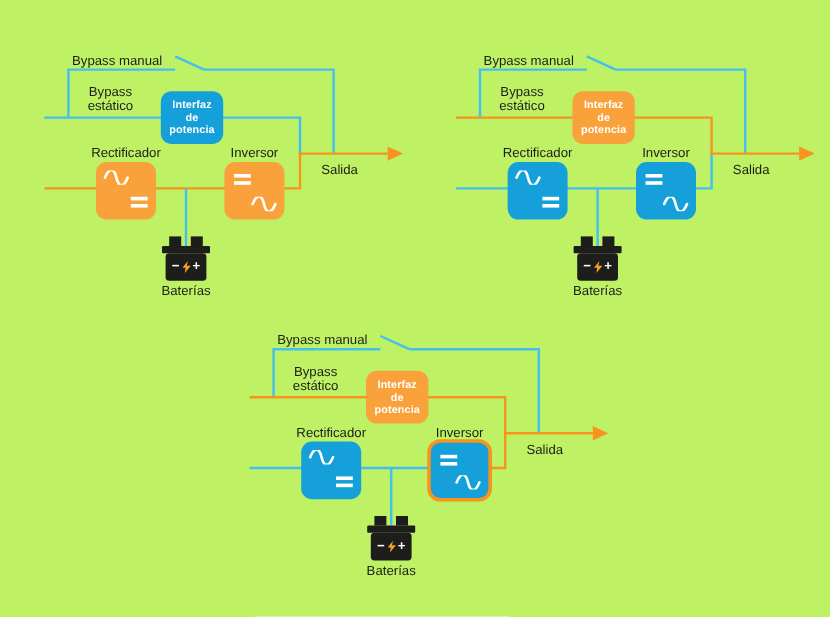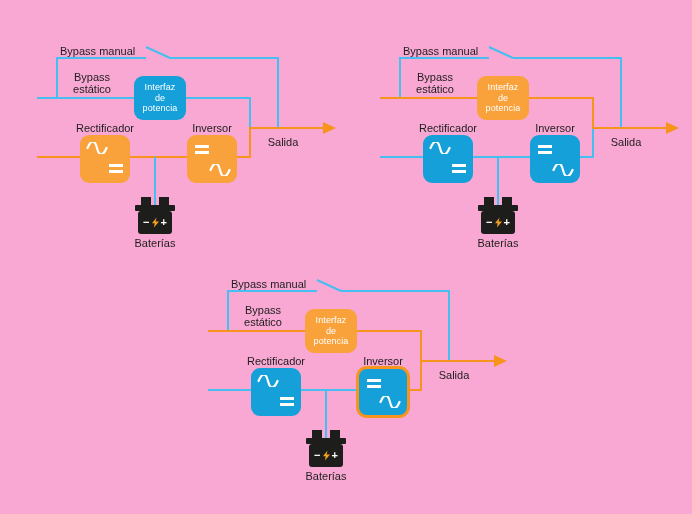--- a/index.html
+++ b/index.html
@@ -1,28 +1,28 @@
 <!DOCTYPE html>
 <html><head>
 <meta charset="utf-8">
 <style>
   html,body{margin:0;padding:0;background:#ffffff;}
-  .canvas{position:relative;width:692px;height:514px;background:#f9a8d4;overflow:hidden;
+  .canvas{position:relative;width:692px;height:514px;background:#bef264;overflow:hidden;
           font-family:"Liberation Sans", sans-serif;color:#1d1d1b;}
   .diagram{position:absolute;width:310px;height:215px;}
   svg.wires{position:absolute;left:0;top:0;width:310px;height:215px;}
   svg.wires path{fill:none;stroke-width:2px;}
   .lc{stroke:#44BFEF;}
   .lo{stroke:#F7941E;}
   .ao{fill:#F7941E;stroke:none;}
   .box{position:absolute;border-radius:9px;box-sizing:border-box;}
   .bb{background:#16A0DA;}
   .bo{background:#F9A23C;}
   .hl{border:3px solid #F7941E;border-radius:11px;}
-  .box-label{color:#ffffff;font-weight:normal;font-size:9px;line-height:10.5px;text-align:center;
+  .box-label{color:#ffffff;font-weight:bold;font-size:9px;line-height:10.5px;text-align:center;
              padding-top:6px;white-space:pre-line;letter-spacing:0.1px;}
   .sine{position:absolute;width:22px;height:12px;}
   .sine path{stroke:#ffffff;stroke-width:2.2px;fill:none;stroke-linecap:round;}
   .tl{left:6px;top:7px;} .br{right:7px;bottom:10px;}
   .tl2{left:8px;top:10px;} .br2{right:6px;bottom:7px;}
   .eq{position:absolute;width:14px;height:9px;border-top:3px solid #ffffff;border-bottom:3px solid #ffffff;box-sizing:border-box;}
   .lbl{position:absolute;font-size:11px;line-height:12px;white-space:pre-line;}
   .ctr{text-align:center;}
   .batt{position:absolute;width:44px;height:40px;}
   .term{position:absolute;top:0;width:10px;height:8px;background:#1d1d1b;}

